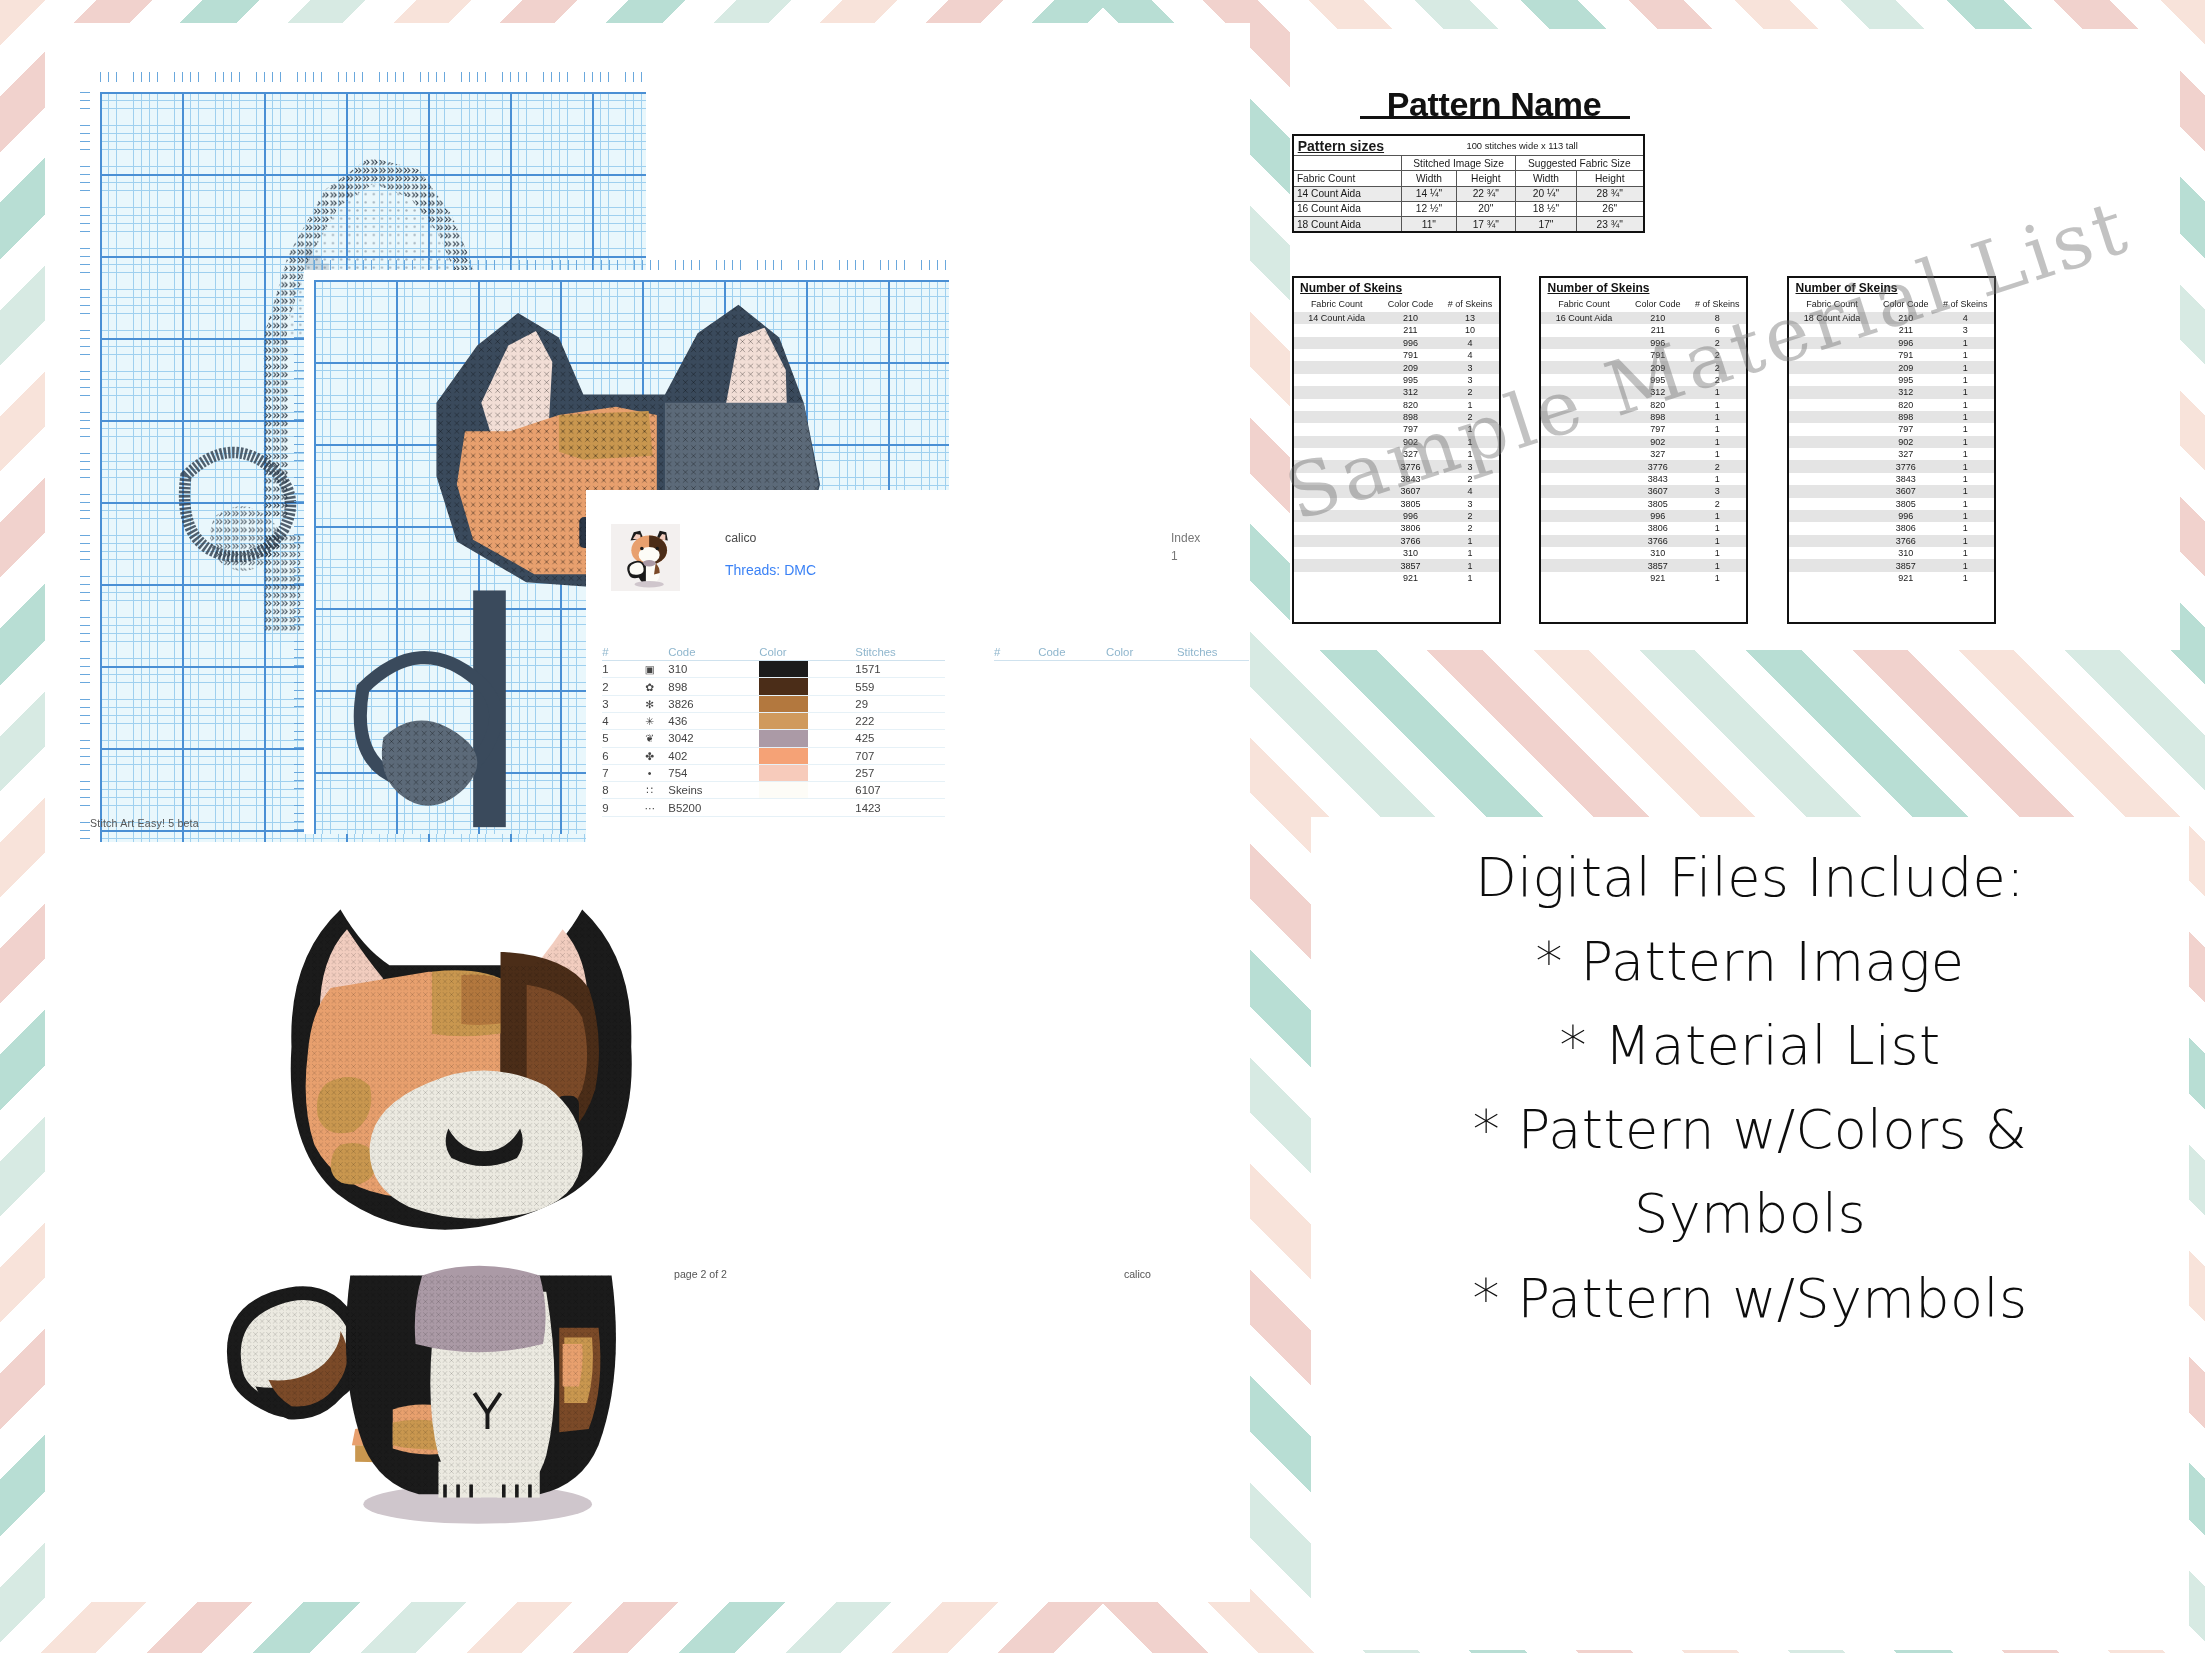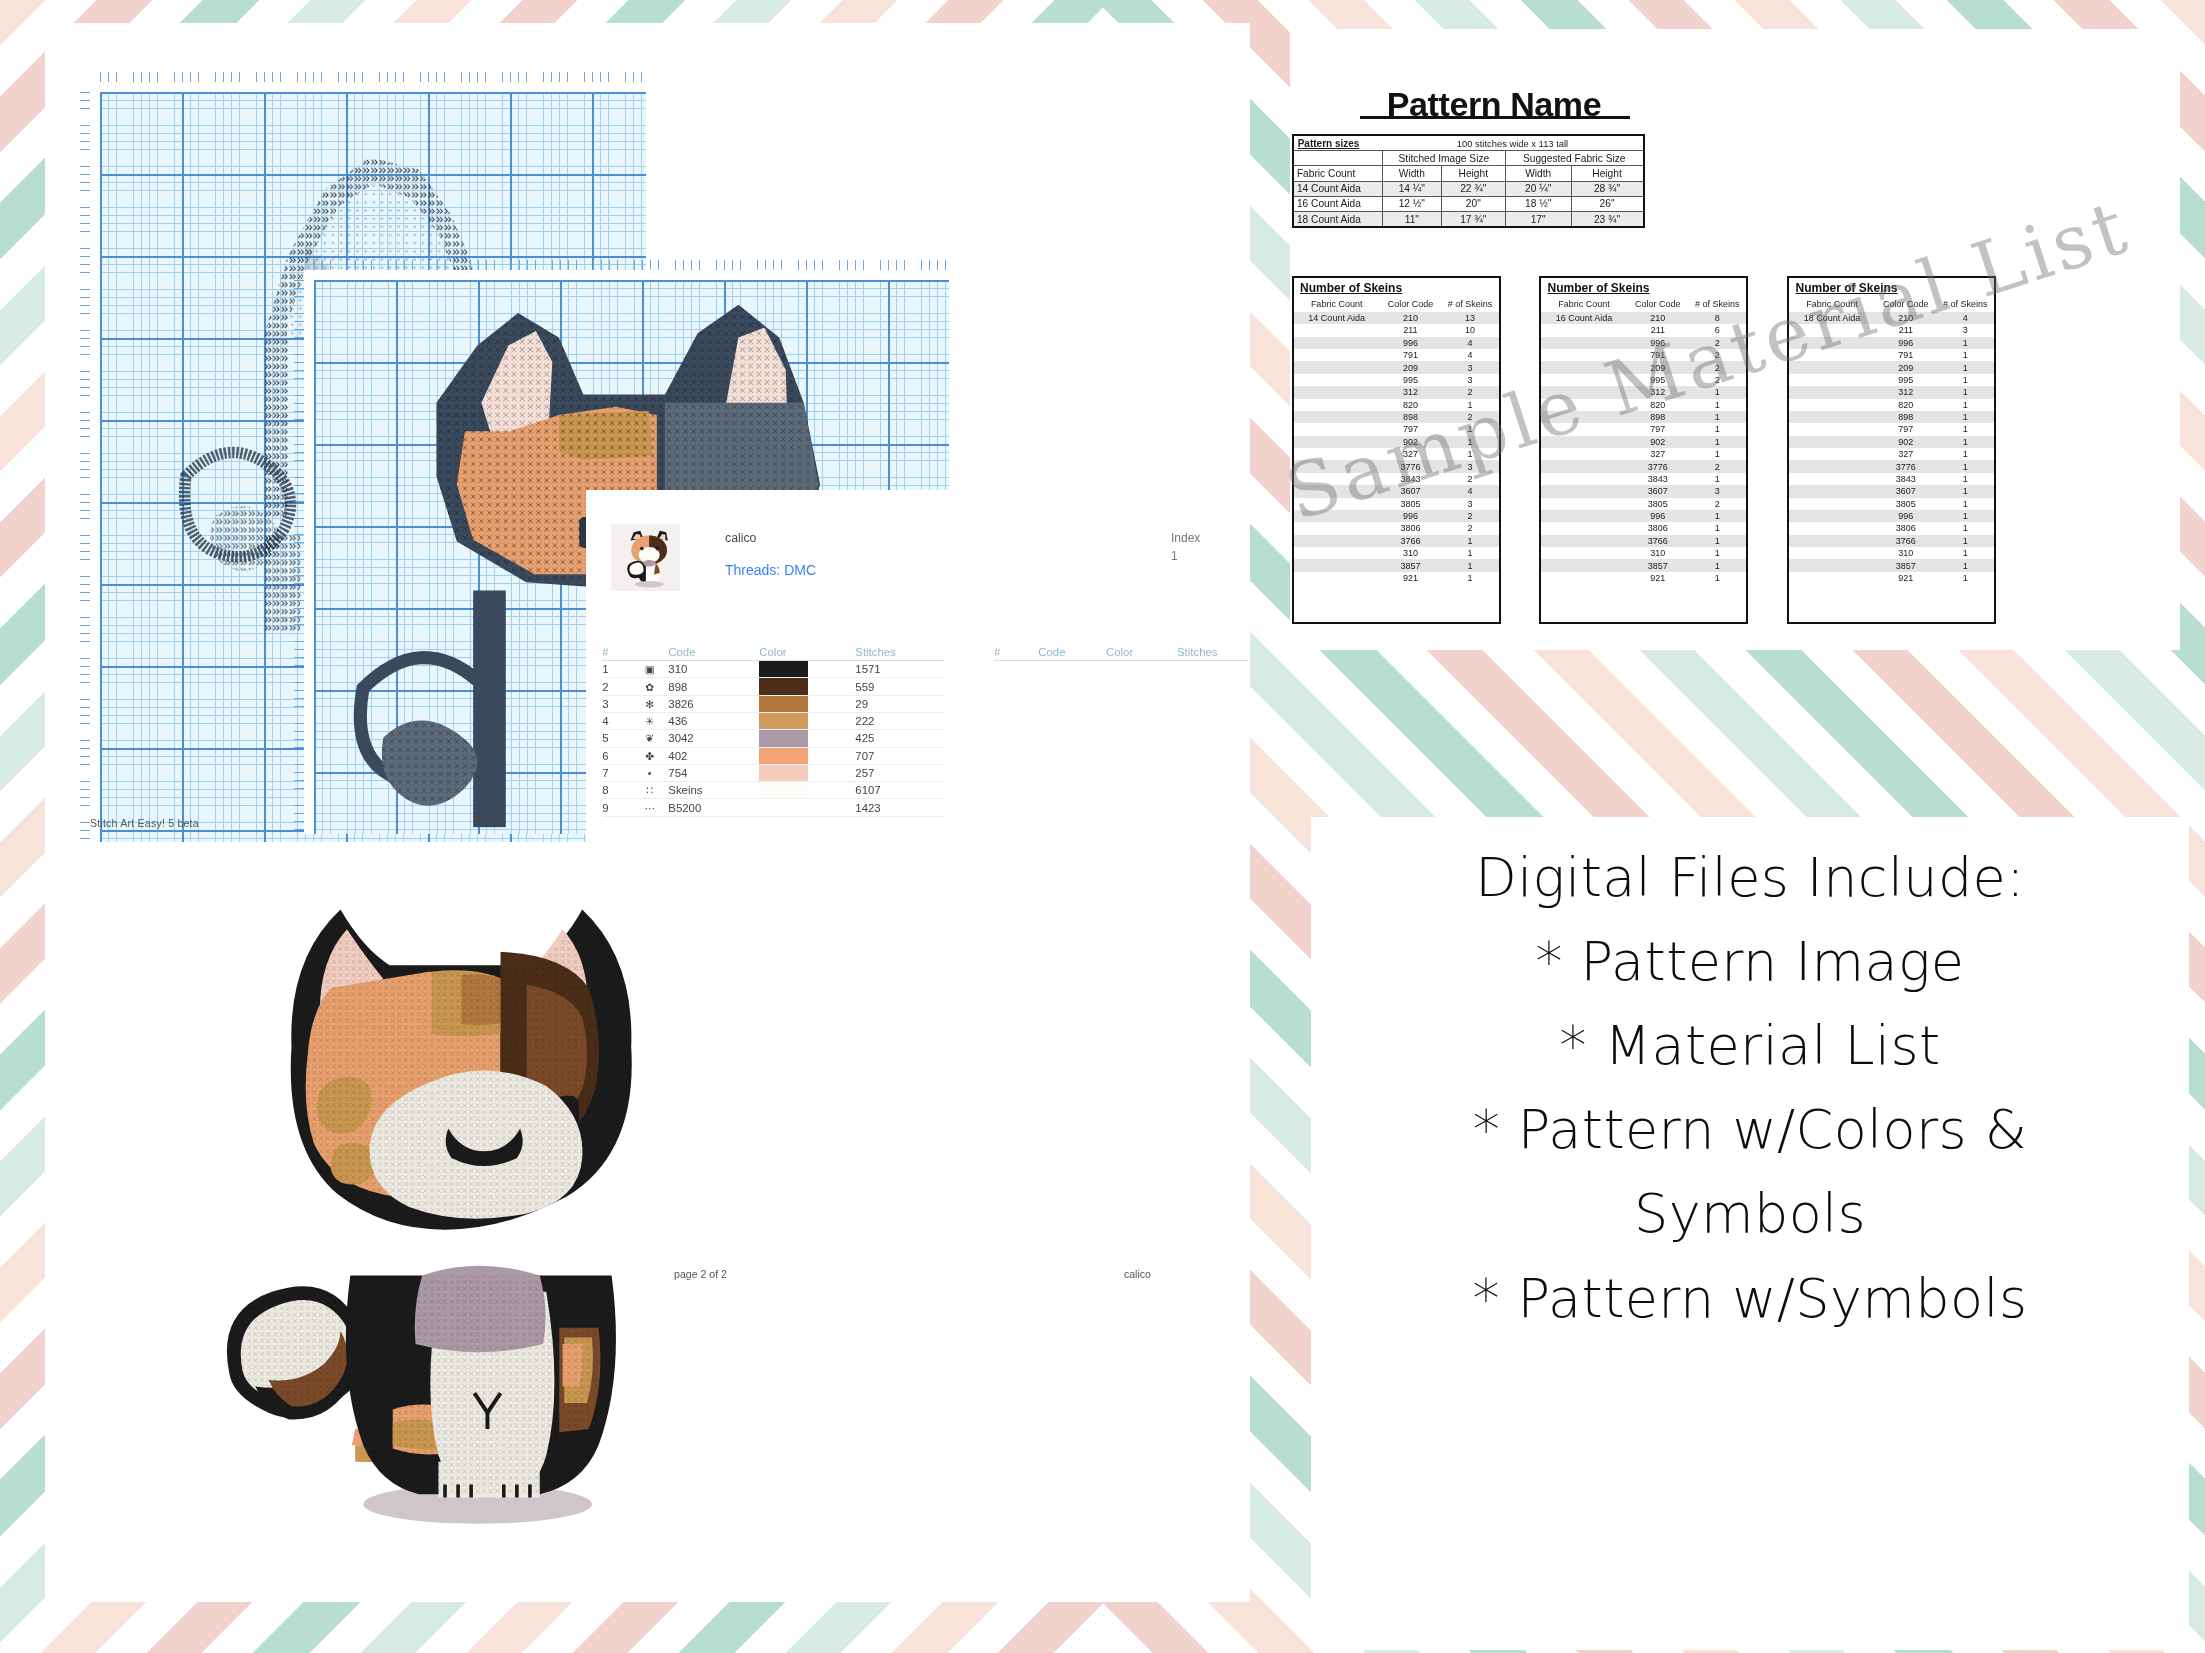--- a/index.html
+++ b/index.html
@@ -162,21 +162,21 @@
     font-size: 10.2px; color: #1a1a1a;
     background: #fff;
   }
   table.doc-tbl td, table.doc-tbl th {
     border: 0.8px solid #555; padding: 1.6px 4.1px; font-weight: normal; text-align: center;
     white-space: nowrap;
   }
 
   
   #sizes-tbl { left: 1.6px; top: 105px; width: 353px; border: 2px solid #111; }
-  #sizes-tbl .ps-head { text-align: left; font-weight: bold; font-size: 10px; border: none; border-bottom:0.8px solid #555;}
+  #sizes-tbl .ps-head { text-align: left; font-weight: bold; font-size: 14px; border: none; border-bottom:0.8px solid #555;}
   #sizes-tbl .ps-head u { text-decoration: underline; }
   #sizes-tbl .ps-dims { border: none; border-bottom: 0.8px solid #555; font-size: 9.4px; text-align: center; }
   #sizes-tbl .lbl { text-align: left; padding-left: 3.3px; }
   #sizes-tbl tr.alt td { background: #ebebeb; }
 
   
   .skeins-wrap {
     position: absolute; top: 247px; width: 209px; height: 348px;
     border: 2px solid #111; background: #fff;
   }

